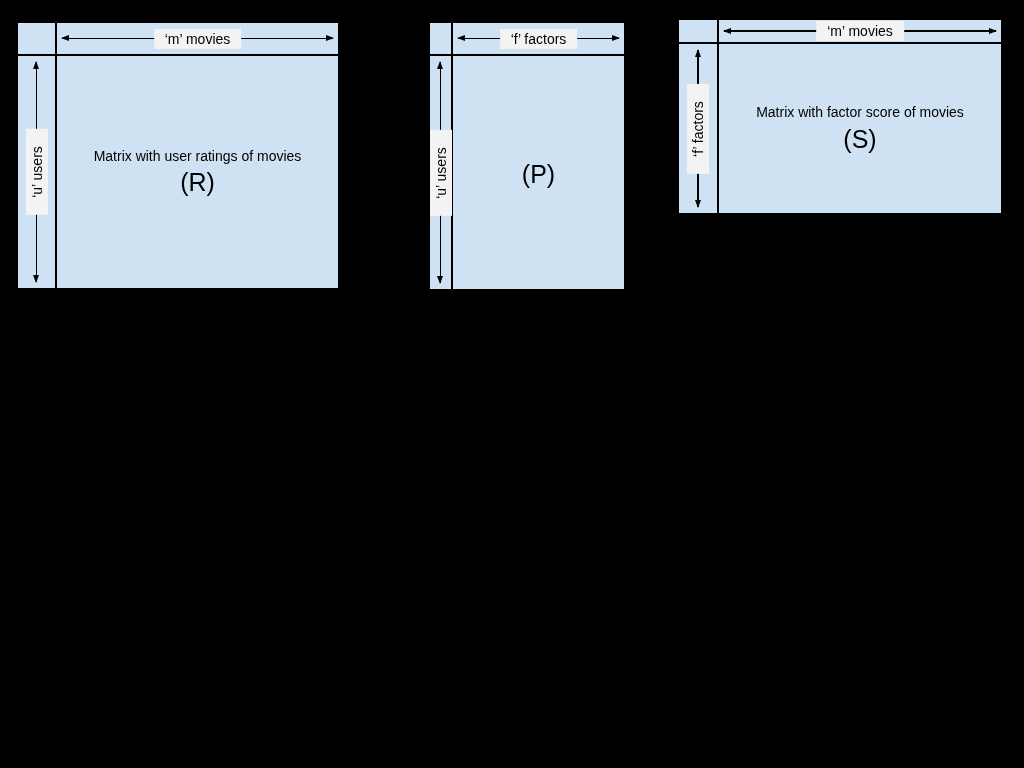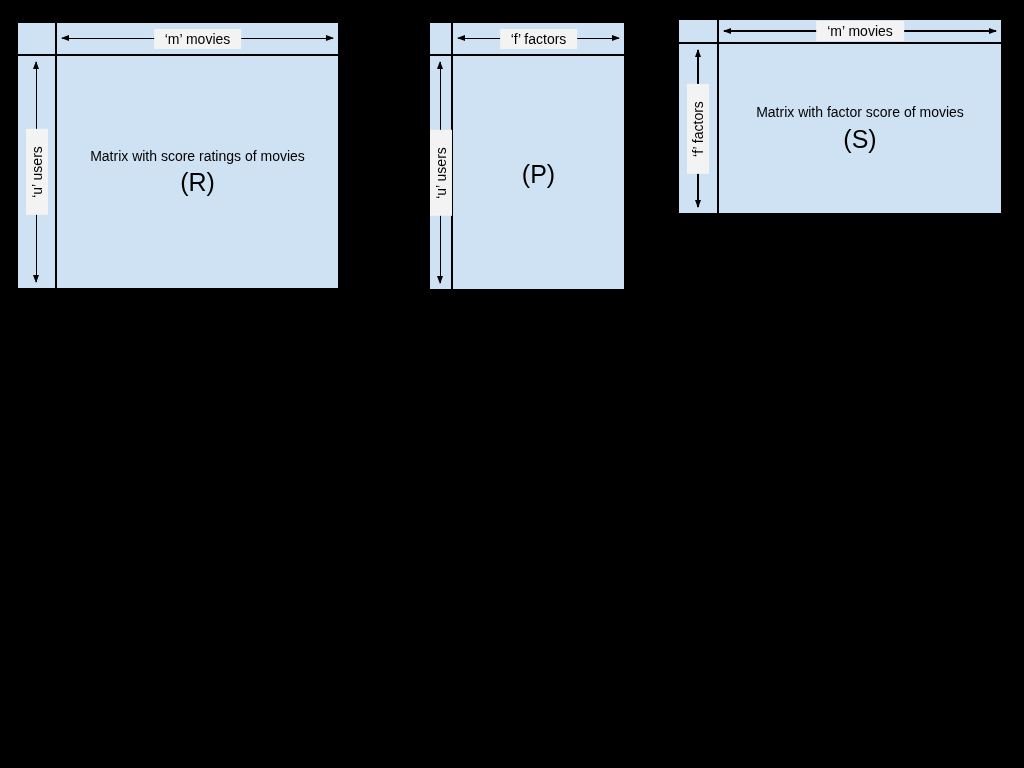--- a/index.html
+++ b/index.html
@@ -92,21 +92,21 @@
     <div class="corner"></div>
     <div class="col-header">
       <div class="h-arrow"></div>
       <span class="h-label">‘m’ movies</span>
     </div>
     <div class="row-header">
       <div class="v-arrow"></div>
       <span class="v-label">‘u’ users</span>
     </div>
     <div class="body">
-      <div class="desc">Matrix with score ratings of movies</div>
+      <div class="desc">Matrix with user ratings of movies</div>
       <div class="symbol">(R)</div>
     </div>
   </div>
 
   <div class="matrix matrix-p">
     <div class="corner"></div>
     <div class="col-header">
       <div class="h-arrow"></div>
       <span class="h-label">‘f’ factors</span>
     </div>

